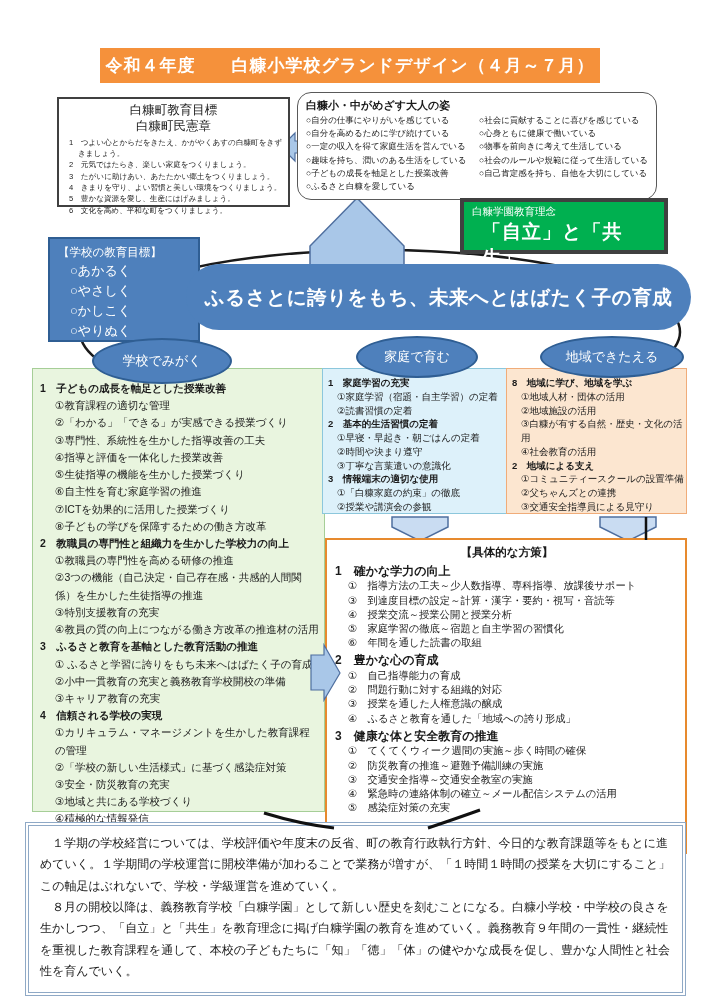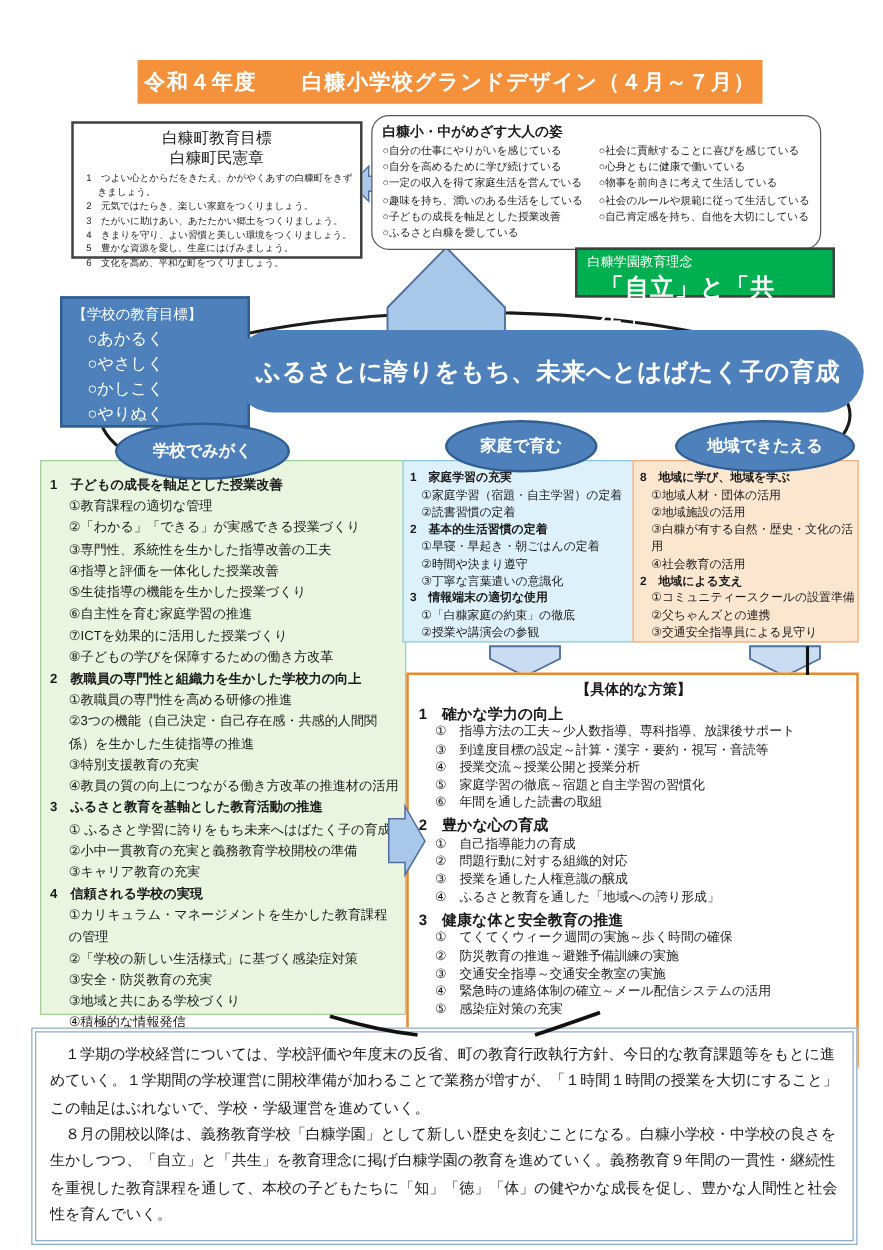--- a/index.html
+++ b/index.html
@@ -5,21 +5,21 @@
   html,body{margin:0;padding:0;background:#ffffff;}
   .page{
     position:relative;width:706px;height:1000px;background:#ffffff;overflow:hidden;
     font-family:"Liberation Sans","DejaVu Sans",sans-serif;color:#1a1a1a;
   }
   svg.decor{position:absolute;left:0;top:0;pointer-events:none;}
   #decor-bottom{z-index:0;}
   #decor-top{z-index:5;}
 
   .title{
-    position:absolute;left:110px;top:48px;width:500px;height:35px;
+    position:absolute;left:100px;top:48px;width:500px;height:35px;
     background:#F5913B;color:#ffffff;font-weight:bold;font-size:17px;
     display:flex;align-items:center;justify-content:center;letter-spacing:1px;z-index:2;
   }
 
   .town-box{
     position:absolute;left:57px;top:97px;width:233px;height:110px;
     border:2px solid #404040;background:#ffffff;box-sizing:border-box;
     padding:3px 6px 2px 6px;z-index:1;
   }
   .town-box .h{text-align:center;font-size:12.5px;line-height:1.3;}
@@ -29,22 +29,22 @@
   .adult-box{
     position:absolute;left:297px;top:92px;width:360px;height:108px;
     border:1.5px solid #595959;border-radius:14px;background:#ffffff;
     box-sizing:border-box;padding:5px 8px;z-index:1;
   }
   .adult-box .h{font-weight:bold;font-size:11px;margin-bottom:1px;}
   .adult-cols{display:flex;gap:4px;}
   .adult-col{flex:1 1 50%;font-size:8.5px;line-height:1.55;}
 
   .green-box{
-    position:absolute;left:460px;top:198px;width:208px;height:40px;
-    background:#00B050;border:2px solid #404040;box-sizing:border-box;
+    position:absolute;left:460px;top:198px;width:208px;height:56px;
+    background:#00B050;border:4px solid #404040;box-sizing:border-box;
     color:#ffffff;padding:3px 8px;z-index:2;
   }
   .green-box .lbl{font-size:10.5px;}
   .green-box .val{font-size:19px;font-weight:bold;padding-left:10px;letter-spacing:1px;}
 
   .goals-box{
     position:absolute;left:48px;top:237px;width:152px;height:105px;
     background:#4E80BC;border:2px solid #2F5E93;box-sizing:border-box;
     color:#ffffff;padding:5px 0 0 8px;z-index:2;
   }
@@ -52,21 +52,21 @@
   .goals-list{font-size:13px;line-height:1.52;padding-left:12px;}
 
   .banner{
     position:absolute;left:186px;top:264px;width:505px;height:66px;border-radius:33px;
     background:#4E80BC;color:#ffffff;font-weight:bold;font-size:19.5px;
     display:flex;align-items:center;justify-content:center;z-index:3;letter-spacing:0.5px;
   }
 
   .oval{
     position:absolute;background:#4E80BC;border:2px solid #2F5E93;border-radius:50%;
-    color:#ffffff;font-weight:bold;font-size:13px;display:flex;align-items:center;justify-content:center;
+    color:#ffffff;font-weight:normal;font-size:13px;display:flex;align-items:center;justify-content:center;
     z-index:4;box-sizing:border-box;
   }
   .oval1{left:92px;top:338px;width:140px;height:46px;}
   .oval2{left:356px;top:336px;width:122px;height:42px;}
   .oval3{left:540px;top:336px;width:144px;height:42px;}
 
   .pillar{position:absolute;box-sizing:border-box;z-index:1;}
   .pillar .sec-h{font-weight:bold;}
   .pillar1{
     left:32px;top:368px;width:293px;height:444px;background:#E9F5DF;border:1.5px solid #A6CE97;

